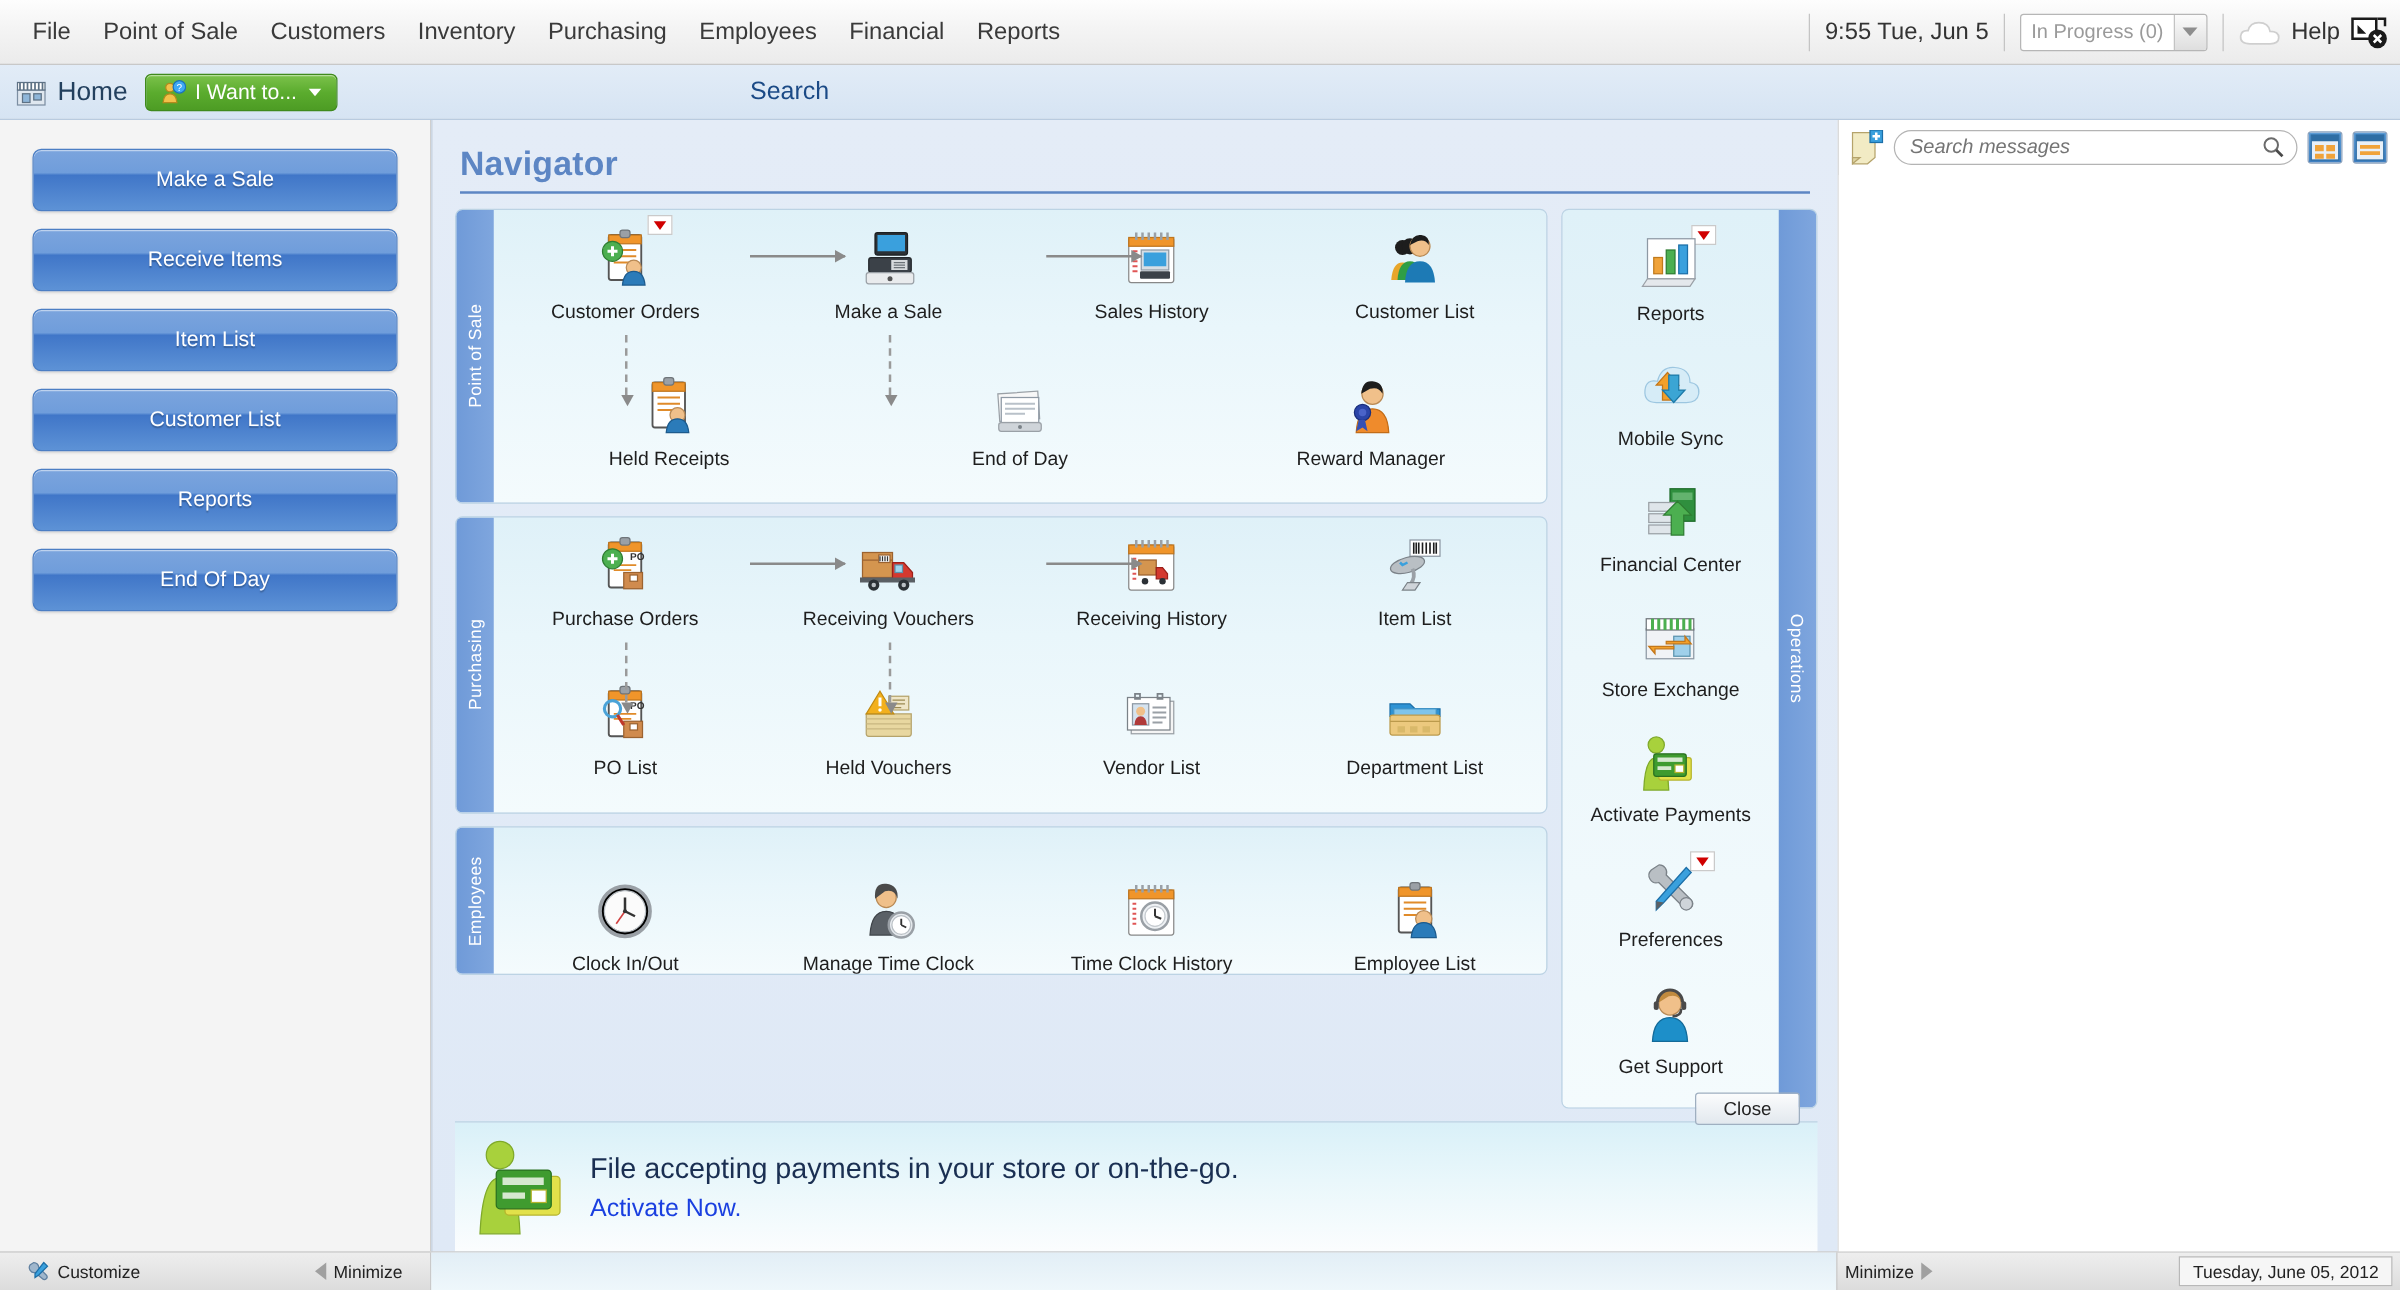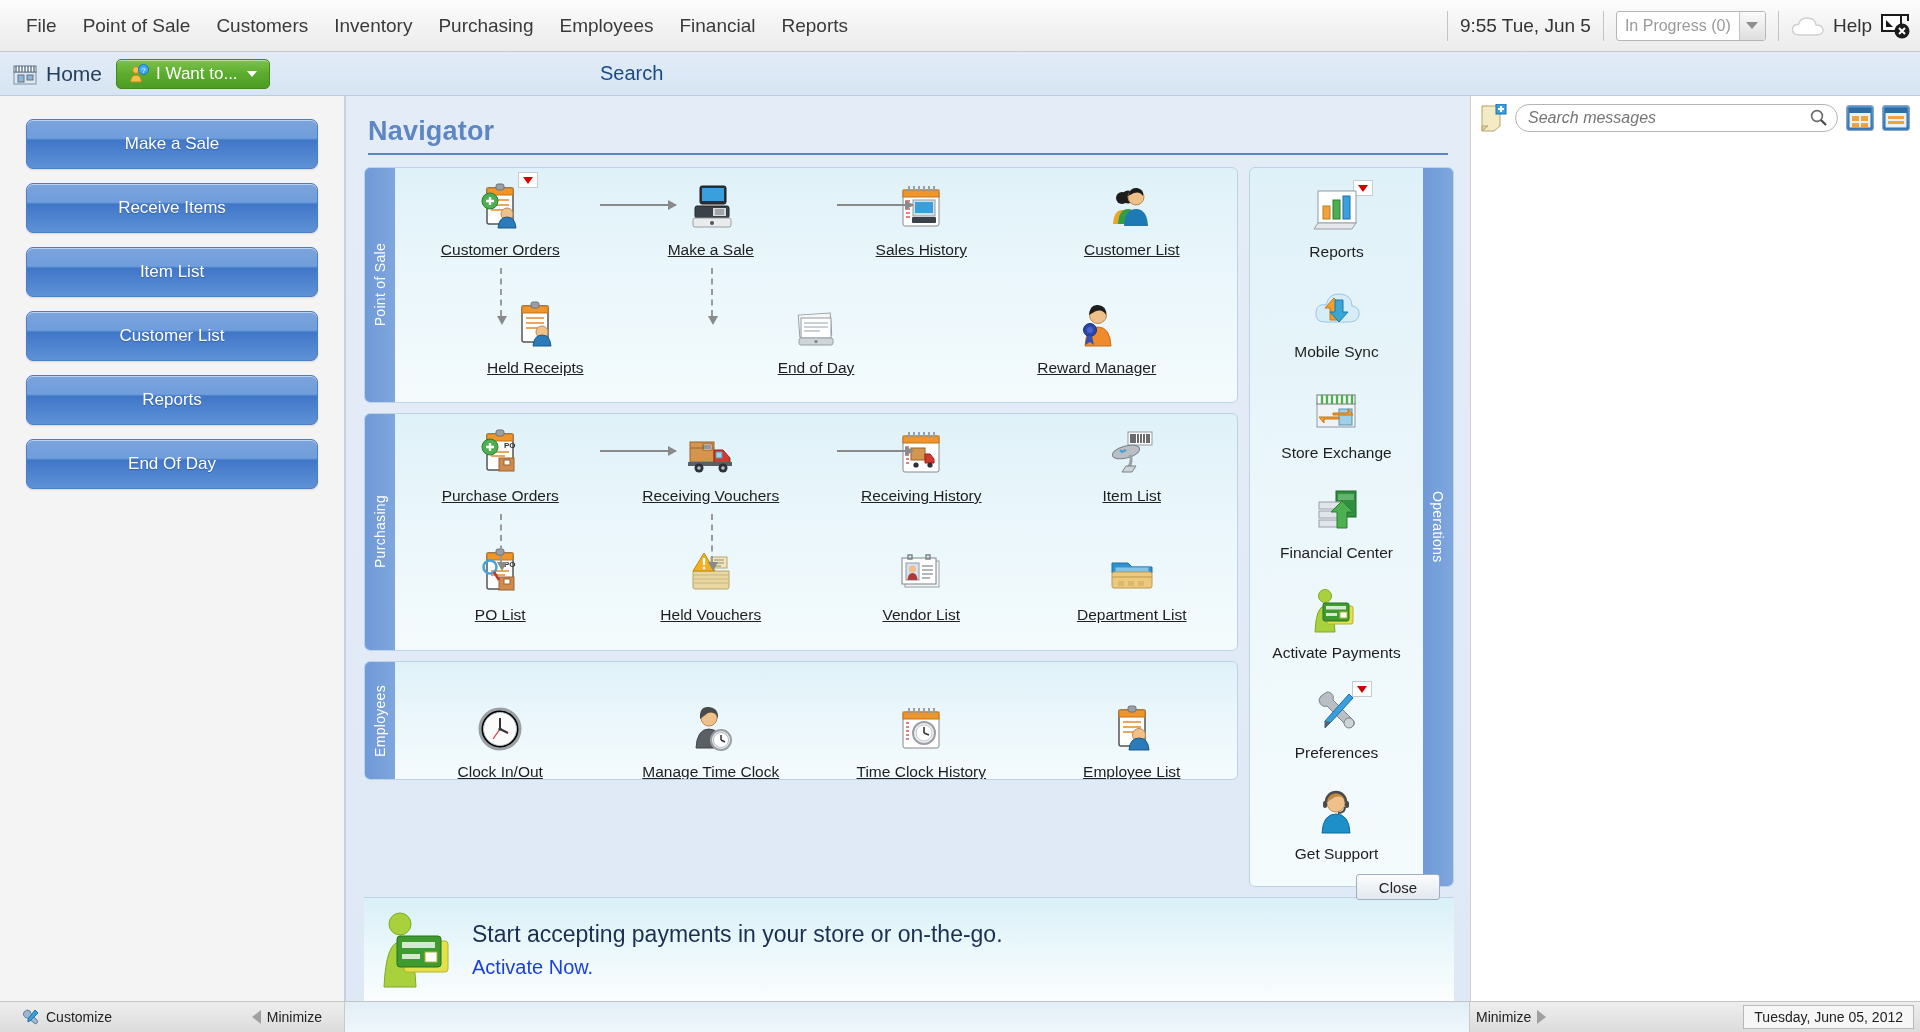--- a/index.html
+++ b/index.html
@@ -107,21 +107,21 @@
     background:linear-gradient(180deg,#dff1f8 0%,#e9f6fb 40%,#f4fbfd 100%);
     border:1px solid #bcd3e4; border-radius:6px;
     display:flex; position:relative; overflow:hidden;
   }
   .sec-tab {
     width:30px; background:linear-gradient(90deg,#6f9ad8,#7fa6de);
     display:flex; align-items:center; justify-content:center;
     color:#fff; font-size:14px; flex-shrink:0;
   }
   .sec-tab span { writing-mode:vertical-rl; transform:rotate(180deg); white-space:nowrap; letter-spacing:.3px;}
-  .sec-grid { flex:1; position:relative;text-decoration:underline; }
+  .sec-grid { flex:1; position:relative; }
   .grid-row { display:flex; }
   .cell {
     flex:1; display:flex; flex-direction:column; align-items:center;
     position:relative; padding-top:14px; cursor:pointer;
   }
   .cell .ico { width:52px; height:52px; position:relative; display:flex; align-items:center; justify-content:center;}
   .cell .lbl { font-size:15.5px; color:#1e1e1e; margin-top:7px; white-space:nowrap; }
   .dropmark {
     position:absolute; top:4px; left:calc(50% + 18px);
     width:20px;height:16px; background:#fff; border:1px solid #cacaca;
@@ -639,43 +639,43 @@
                 <path d="M13 34 Q3 34 4 24 Q5 15 14 17 Q17 5 28 6 Q40 7 40 18 Q48 19 47 27 Q46 34 37 34 Z" fill="#d6ecf7" stroke="#9cc6e0"></path>
                 <path d="M18 32 V20 h-5 L22 10 L31 20 h-5 v12 Z" fill="#f2a02a" stroke="#c4771a"></path>
                 <path d="M30 12 V24 h5 L26 34 L17 24" fill="none"></path>
                 <path d="M31 12 V24 h5 L27 34 L18 24 h5 V12 Z" fill="#3ba5d4" stroke="#1c7aa8"></path>
               </svg>
             </div>
             <div class="lbl">Mobile Sync</div>
           </div>
           <div class="cell">
             <div class="ico">
+              <svg width="50" height="46" viewBox="0 0 50 46">
+                <rect x="25" y="3" width="20" height="26" fill="#2f8f3e" stroke="#1d6b29"></rect>
+                <rect x="27" y="6" width="16" height="6" fill="#63b36e"></rect>
+                <rect x="8" y="14" width="24" height="7" fill="#dfe5ea" stroke="#9aa0a6"></rect>
+                <rect x="8" y="23" width="24" height="7" fill="#dfe5ea" stroke="#9aa0a6"></rect>
+                <rect x="8" y="32" width="24" height="7" fill="#dfe5ea" stroke="#9aa0a6"></rect>
+                <path d="M26 40 V24 h-6 L31 13 L42 24 h-6 v16 Z" fill="#4caf50" stroke="#2e7d32"></path>
+              </svg>
+            </div>
+            <div class="lbl">Financial Center</div>
+          </div>
+          <div class="cell">
+            <div class="ico">
               <svg width="50" height="44" viewBox="0 0 50 44">
                 <rect x="6" y="14" width="38" height="24" fill="#f0f3f6" stroke="#8e99a4"></rect>
                 <rect x="6" y="6" width="38" height="9" fill="#fff" stroke="#6f757a"></rect>
                 <path d="M11 6v9 M16 6v9 M21 6v9 M26 6v9 M31 6v9 M36 6v9 M41 6v9" stroke="#4caf50" stroke-width="2.4"></path>
                 <rect x="28" y="20" width="13" height="16" fill="#9fd0ea" stroke="#5b93ad"></rect>
                 <path d="M8 20 h20 l-5 -6 v4 h-15 z" fill="#f2a02a" stroke="#c4771a" transform="translate(14,6)"></path>
                 <path d="M38 28 h-20 l5 6 v-4 h15 z" fill="#f2a02a" stroke="#c4771a" transform="translate(-10,0)"></path>
               </svg>
             </div>
             <div class="lbl">Store Exchange</div>
-          </div>
-          <div class="cell">
-            <div class="ico">
-              <svg width="50" height="46" viewBox="0 0 50 46">
-                <rect x="25" y="3" width="20" height="26" fill="#2f8f3e" stroke="#1d6b29"></rect>
-                <rect x="27" y="6" width="16" height="6" fill="#63b36e"></rect>
-                <rect x="8" y="14" width="24" height="7" fill="#dfe5ea" stroke="#9aa0a6"></rect>
-                <rect x="8" y="23" width="24" height="7" fill="#dfe5ea" stroke="#9aa0a6"></rect>
-                <rect x="8" y="32" width="24" height="7" fill="#dfe5ea" stroke="#9aa0a6"></rect>
-                <path d="M26 40 V24 h-6 L31 13 L42 24 h-6 v16 Z" fill="#4caf50" stroke="#2e7d32"></path>
-              </svg>
-            </div>
-            <div class="lbl">Financial Center</div>
           </div>
           <div class="cell">
             <div class="ico">
               <svg width="50" height="46" viewBox="0 0 50 46">
                 <circle cx="14" cy="8" r="6.5" fill="#a8d13c" stroke="#7fa92a"></circle>
                 <path d="M4 44 Q5 18 14 18 Q23 18 24 44 Z" fill="#a8d13c" stroke="#7fa92a"></path>
                 <rect x="16" y="18" width="26" height="18" rx="2" fill="#e2e14a" stroke="#b5b42c"></rect>
                 <rect x="12" y="15" width="26" height="18" rx="2" fill="#3f9b2f" stroke="#2a7020"></rect>
                 <rect x="15" y="18" width="20" height="3.5" fill="#d6e8cf"></rect>
                 <rect x="15" y="25" width="11" height="3" fill="#d6e8cf"></rect>
@@ -727,21 +727,21 @@
             <circle cx="22" cy="13" r="11" fill="#a8d13c" stroke="#7fa92a"></circle>
             <path d="M6 76 Q8 31 22 31 Q36 31 38 76 Z" fill="#a8d13c" stroke="#7fa92a"></path>
             <rect x="26" y="30" width="44" height="31" rx="3" fill="#e2e14a" stroke="#b5b42c"></rect>
             <rect x="19" y="25" width="44" height="31" rx="3" fill="#3f9b2f" stroke="#2a7020"></rect>
             <rect x="24" y="31" width="33" height="6" fill="#d6e8cf"></rect>
             <rect x="24" y="43" width="18" height="5" fill="#d6e8cf"></rect>
             <rect x="47" y="41" width="12" height="10" fill="#fff" stroke="#b5b42c"></rect>
           </svg>
         </div>
         <div id="banner-text">
-          <div id="banner-title">Start accepting payments in your store or on-the-go.</div>
+          <div id="banner-title">File accepting payments in your store or on-the-go.</div>
           <a id="banner-link">Activate Now.</a>
         </div>
       </div>
     </div>
   </div>
 
   <div id="rightpanel">
     <div id="rp-top">
       <div id="rp-newnote">
         <svg width="26" height="28" viewBox="0 0 26 28">

